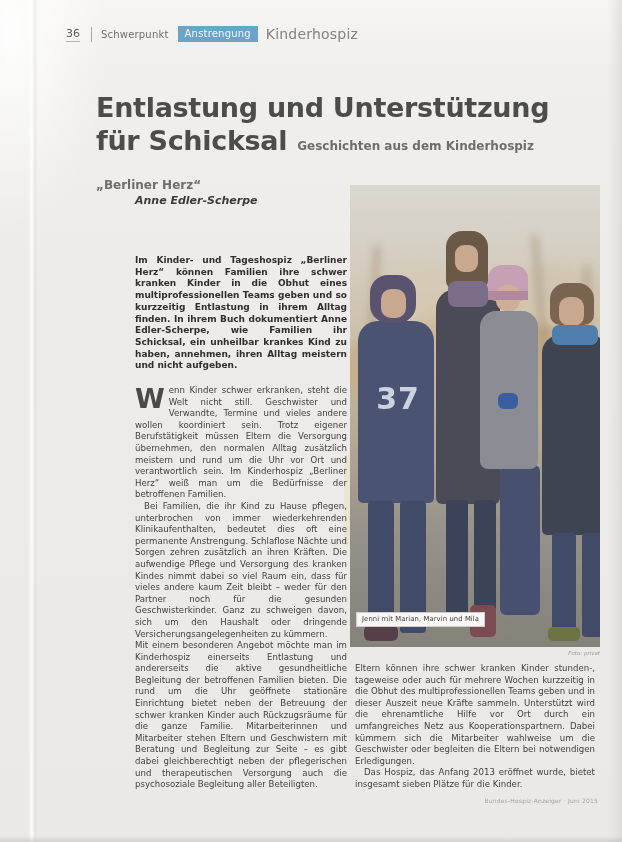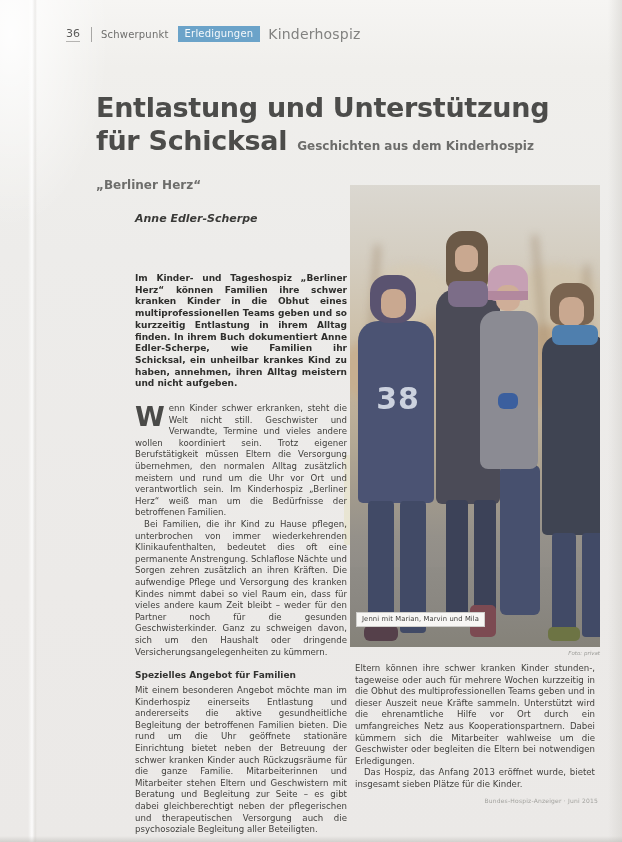--- a/index.html
+++ b/index.html
@@ -29,21 +29,21 @@
   .section-hl { font-size:10px; color:#f4f8fb; background:#6ba3c9; padding:2px 7px 3px 7px; margin-right:8px; letter-spacing:.2px; }
   .section-sub { font-size:14px; color:#85858315; color:#828280; letter-spacing:.2px; }
 
   
   .titleblock { position:absolute; left:96px; top:92px; width:500px; color:#4c4c4a; }
   .title-l1 { font-size:27px; font-weight:bold; letter-spacing:-.3px; line-height:32px; }
   .title-l2 { font-size:27px; font-weight:bold; letter-spacing:-.3px; line-height:34px; }
   .subtitle { font-size:12px; font-weight:bold; color:#6d6d6b; margin-left:10px; letter-spacing:0; }
 
   
-  .leftcol { position:absolute; left:135px; top:212px; width:212px; color:#3d3d3a; }
+  .leftcol { position:absolute; left:135px; top:194px; width:212px; color:#3d3d3a; }
   .author { font-size:11px; font-weight:bold; font-style:italic; color:#3a3a38; margin-bottom:9px; }
   .lead { font-size:9px; font-weight:bold; line-height:11.7px; text-align:justify; color:#2f2f2d; margin-bottom:13px;margin-top:48px; }
   .para { font-size:8.6px; line-height:11.6px; text-align:justify; color:#403f3c; }
   .para + .para { margin-top:0; }
   .indent { text-indent:9px; }
   .dropcap { float:left; font-size:27px; line-height:23px; font-weight:bold; color:#4a4a48; padding:2px 4px 0 0; }
   .subhead { font-size:9px; font-weight:bold; color:#333331; margin:12px 0 5px 0; }
 
   
   .photo { position:absolute; left:350px; top:185px; width:250px; height:462px; overflow:hidden;
@@ -113,39 +113,38 @@
   <div class="scan-corner"></div>
   <div class="scan-fold"></div>
   <div class="scan-strip"></div>
   <div class="scan-right"></div>
   <div class="scan-bottom"></div>
 
   <div class="header">
     <span class="pagenum">36</span>
     <span class="hdr-div"></span>
     <span class="section">Schwerpunkt</span>
-    <span class="section-hl">Erledigungen</span>
+    <span class="section-hl">Anstrengung</span>
     <span class="section-sub">Kinderhospiz</span>
   </div>
 
   <div class="titleblock">
     <div class="title-l1">Entlastung und Unterstützung</div>
     <div class="title-l2">
       <span>für Schicksal</span><span class="subtitle">Geschichten aus dem Kinderhospiz „Berliner Herz“</span>
     </div>
   </div>
 
   <div class="leftcol">
     <div class="author">Anne Edler-Scherpe</div>
     <div class="lead">Im Kinder- und Tageshospiz „Berliner Herz“ können Familien ihre schwer kranken Kinder in die Obhut eines multiprofessionellen Teams geben und so kurzzeitig Entlastung in ihrem Alltag finden. In ihrem Buch dokumentiert Anne Edler-Scherpe, wie Familien ihr Schicksal, ein unheilbar krankes Kind zu haben, annehmen, ihren Alltag meistern und nicht aufgeben.</div>
     <div class="para">
       <span class="dropcap">W</span><span>enn Kinder schwer erkranken, steht die Welt nicht still. Geschwister und Verwandte, Termine und vieles andere wollen koordiniert sein. Trotz eigener Berufstätigkeit müssen Eltern die Versorgung übernehmen, den normalen Alltag zusätzlich meistern und rund um die Uhr vor Ort und verantwortlich sein. Im Kinderhospiz „Berliner Herz“ weiß man um die Bedürfnisse der betroffenen Familien.</span>
     </div>
     <div class="para indent">Bei Familien, die ihr Kind zu Hause pflegen, unterbrochen von immer wiederkehrenden Klinikaufenthalten, bedeutet dies oft eine permanente Anstrengung. Schlaflose Nächte und Sorgen zehren zusätzlich an ihren Kräften. Die aufwendige Pflege und Versorgung des kranken Kindes nimmt dabei so viel Raum ein, dass für vieles andere kaum Zeit bleibt – weder für den Partner noch für die gesunden Geschwisterkinder. Ganz zu schweigen davon, sich um den Haushalt oder dringende Versicherungsangelegenheiten zu kümmern.</div>
-    <div class="subhead">Spezielles Angebot für Familien</div>
     <div class="para">Mit einem besonderen Angebot möchte man im Kinderhospiz einerseits Entlastung und andererseits die aktive gesundheitliche Begleitung der betroffenen Familien bieten. Die rund um die Uhr geöffnete stationäre Einrichtung bietet neben der Betreuung der schwer kranken Kinder auch Rückzugsräume für die ganze Familie. Mitarbeiterinnen und Mitarbeiter stehen Eltern und Geschwistern mit Beratung und Begleitung zur Seite – es gibt dabei gleichberechtigt neben der pflegerischen und therapeutischen Versorgung auch die psychosoziale Begleitung aller Beteiligten.</div>
   </div>
 
   <div class="photo">
     <div class="ph-trees">
       <div class="blob b1"></div>
       <div class="blob b2"></div>
       <div class="blob b3"></div>
       <div class="blob b4"></div>
       <div class="blob b5"></div>
@@ -162,21 +161,21 @@
     <div class="fig m-hair"></div>
     <div class="fig m-face"></div>
     <div class="fig m-scarf"></div>
 
     <div class="fig lb-body"></div>
     <div class="fig lb-legL"></div>
     <div class="fig lb-legR"></div>
     <div class="fig lb-shoe"></div>
     <div class="fig lb-hood"></div>
     <div class="fig lb-face"></div>
-    <div class="fig lb-num">38</div>
+    <div class="fig lb-num">37</div>
 
     <div class="fig td-legs"></div>
     <div class="fig td-body"></div>
     <div class="fig td-hat"></div>
     <div class="fig td-face"></div>
     <div class="fig td-band"></div>
     <div class="fig td-mitt"></div>
 
     <div class="fig rb-body"></div>
     <div class="fig rb-legL"></div>

